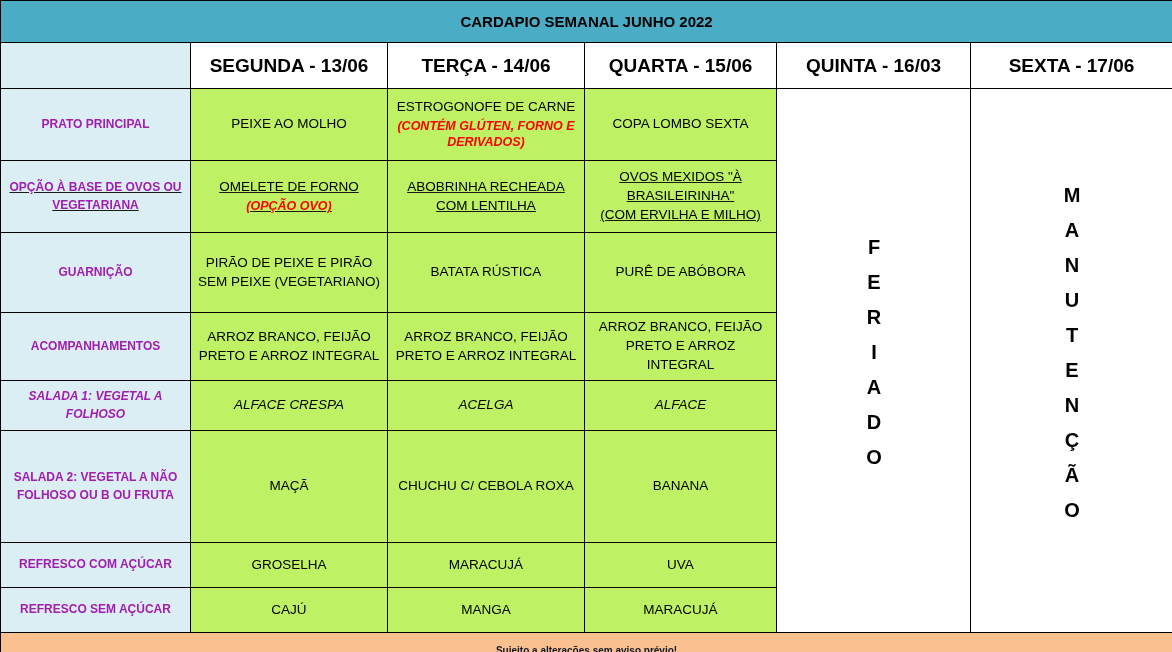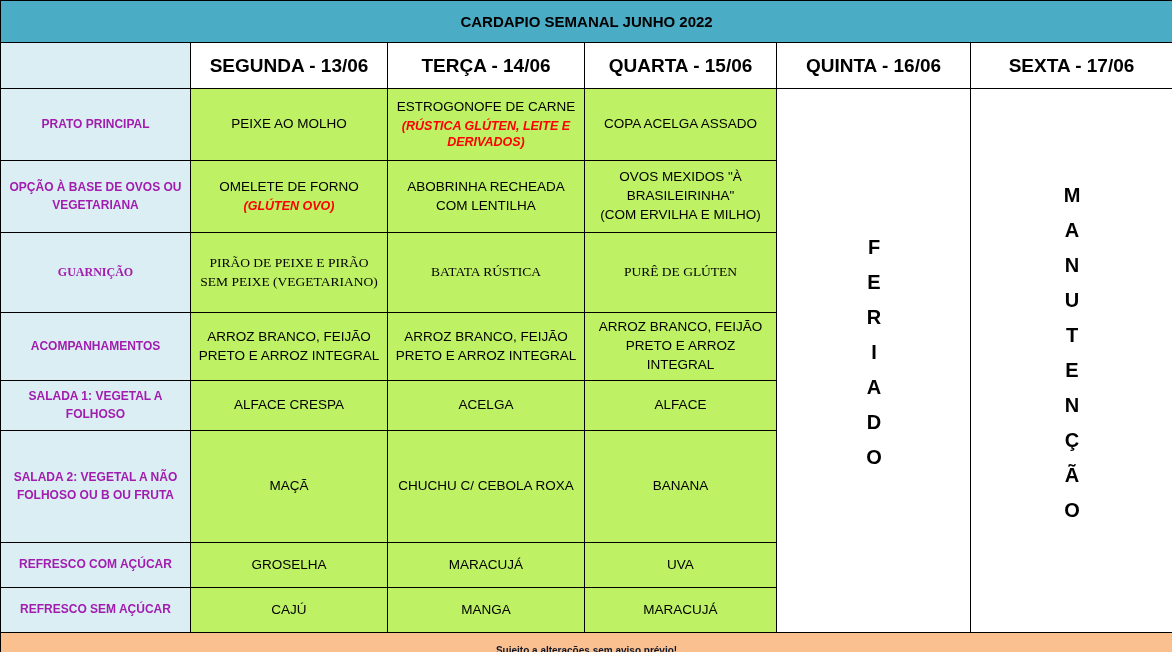--- a/index.html
+++ b/index.html
@@ -11,24 +11,24 @@
   }
   *{box-sizing:border-box;}
   html,body{margin:0;padding:0;background:#ffffff;}
   body{font-family:"Liberation Sans", sans-serif;color:#1a1a1a;}
   .sheet{width:1172px;height:652px;}
   table{width:1172px;height:652px;border-collapse:collapse;table-layout:fixed;}
   td{border:1px solid var(--border);text-align:center;vertical-align:middle;padding:2px 6px;overflow:hidden;}
   .tr-title{height:42px;}
   .tr-head{height:46px;}
   .tr-r1{height:72px;}
-  .tr-r2{height:72px;}
-  .tr-r3{height:80px;font-family:Liberation Serif, serif;}
+  .tr-r2{height:72px;text-decoration:underline;}
+  .tr-r3{height:80px;}
   .tr-r4{height:68px;}
-  .tr-r5{height:50px;}
+  .tr-r5{height:50px;font-style:italic;}
   .tr-r6{height:112px;}
   .tr-r7{height:45px;}
   .tr-r8{height:45px;border-radius:7px;}
   .tr-footer{height:35px;}
   .title-cell{background:var(--header-bg);font-weight:bold;font-size:15px;color:#000;}
   .head-cell{background:#ffffff;font-weight:bold;font-size:19px;color:#000;}
   .corner-cell{background:var(--label-bg);}
   .label-cell{background:var(--label-bg);font-weight:bold;font-size:12px;color:#a21caf;line-height:1.45;}
   .menu-cell{background:#bef264;font-size:13.5px;color:#000;line-height:1.4;}
   .cell-text{white-space:pre-line;}
@@ -62,69 +62,69 @@
     <tbody>
         <tr class="tr-title">
       <td class="title-cell" colspan="6">CARDAPIO SEMANAL JUNHO 2022</td>
     </tr>
 
     <tr class="tr-head">
       <td class="corner-cell"></td>
       <td class="head-cell">SEGUNDA - 13/06</td>
       <td class="head-cell">TERÇA - 14/06</td>
       <td class="head-cell">QUARTA - 15/06</td>
-      <td class="head-cell">QUINTA - 16/06</td>
+      <td class="head-cell">QUINTA - 16/03</td>
       <td class="head-cell">SEXTA - 17/06</td>
     </tr>
 
     <tr class="tr-r1">
       <td class="label-cell">PRATO PRINCIPAL</td>
       <td class="menu-cell">
             <div class="cell-text">PEIXE AO MOLHO</div>
           </td>
       <td class="menu-cell">
         <div class="cell-text">ESTROGONOFE DE CARNE</div>
-        <div class="allergen-note">(RÚSTICA GLÚTEN, LEITE E DERIVADOS)</div>
+        <div class="allergen-note">(CONTÉM GLÚTEN, FORNO E DERIVADOS)</div>
       </td>
       <td class="menu-cell">
-            <div class="cell-text">COPA ACELGA ASSADO</div>
+            <div class="cell-text">COPA LOMBO SEXTA</div>
           </td>
       <td class="merged-cell" rowspan="8">
         <span class="vertical-word">FERIADO</span>
       </td>
       <td class="merged-cell" rowspan="8">
         <span class="vertical-word">MANUTENÇÃO</span>
       </td>
     </tr>
 
     <tr class="tr-r2">
       <td class="label-cell">OPÇÃO À BASE DE OVOS OU VEGETARIANA</td>
       <td class="menu-cell">
         <div class="cell-text">OMELETE DE FORNO</div>
-        <div class="allergen-note">(GLÚTEN OVO)</div>
+        <div class="allergen-note">(OPÇÃO OVO)</div>
       </td>
       <td class="menu-cell">
             <div class="cell-text">ABOBRINHA RECHEADA COM LENTILHA</div>
           </td>
       <td class="menu-cell">
             <div class="cell-text">OVOS MEXIDOS "À BRASILEIRINHA"
 (COM ERVILHA E MILHO)</div>
           </td>
     </tr>
 
     <tr class="tr-r3">
       <td class="label-cell">GUARNIÇÃO</td>
       <td class="menu-cell">
             <div class="cell-text">PIRÃO DE PEIXE E PIRÃO SEM PEIXE (VEGETARIANO)</div>
           </td>
       <td class="menu-cell">
             <div class="cell-text">BATATA RÚSTICA</div>
           </td>
       <td class="menu-cell">
-            <div class="cell-text">PURÊ DE GLÚTEN</div>
+            <div class="cell-text">PURÊ DE ABÓBORA</div>
           </td>
     </tr>
 
     <tr class="tr-r4">
       <td class="label-cell">ACOMPANHAMENTOS</td>
       <td class="menu-cell">
             <div class="cell-text">ARROZ BRANCO, FEIJÃO PRETO E ARROZ INTEGRAL</div>
           </td>
       <td class="menu-cell">
             <div class="cell-text">ARROZ BRANCO, FEIJÃO PRETO E ARROZ INTEGRAL</div>

